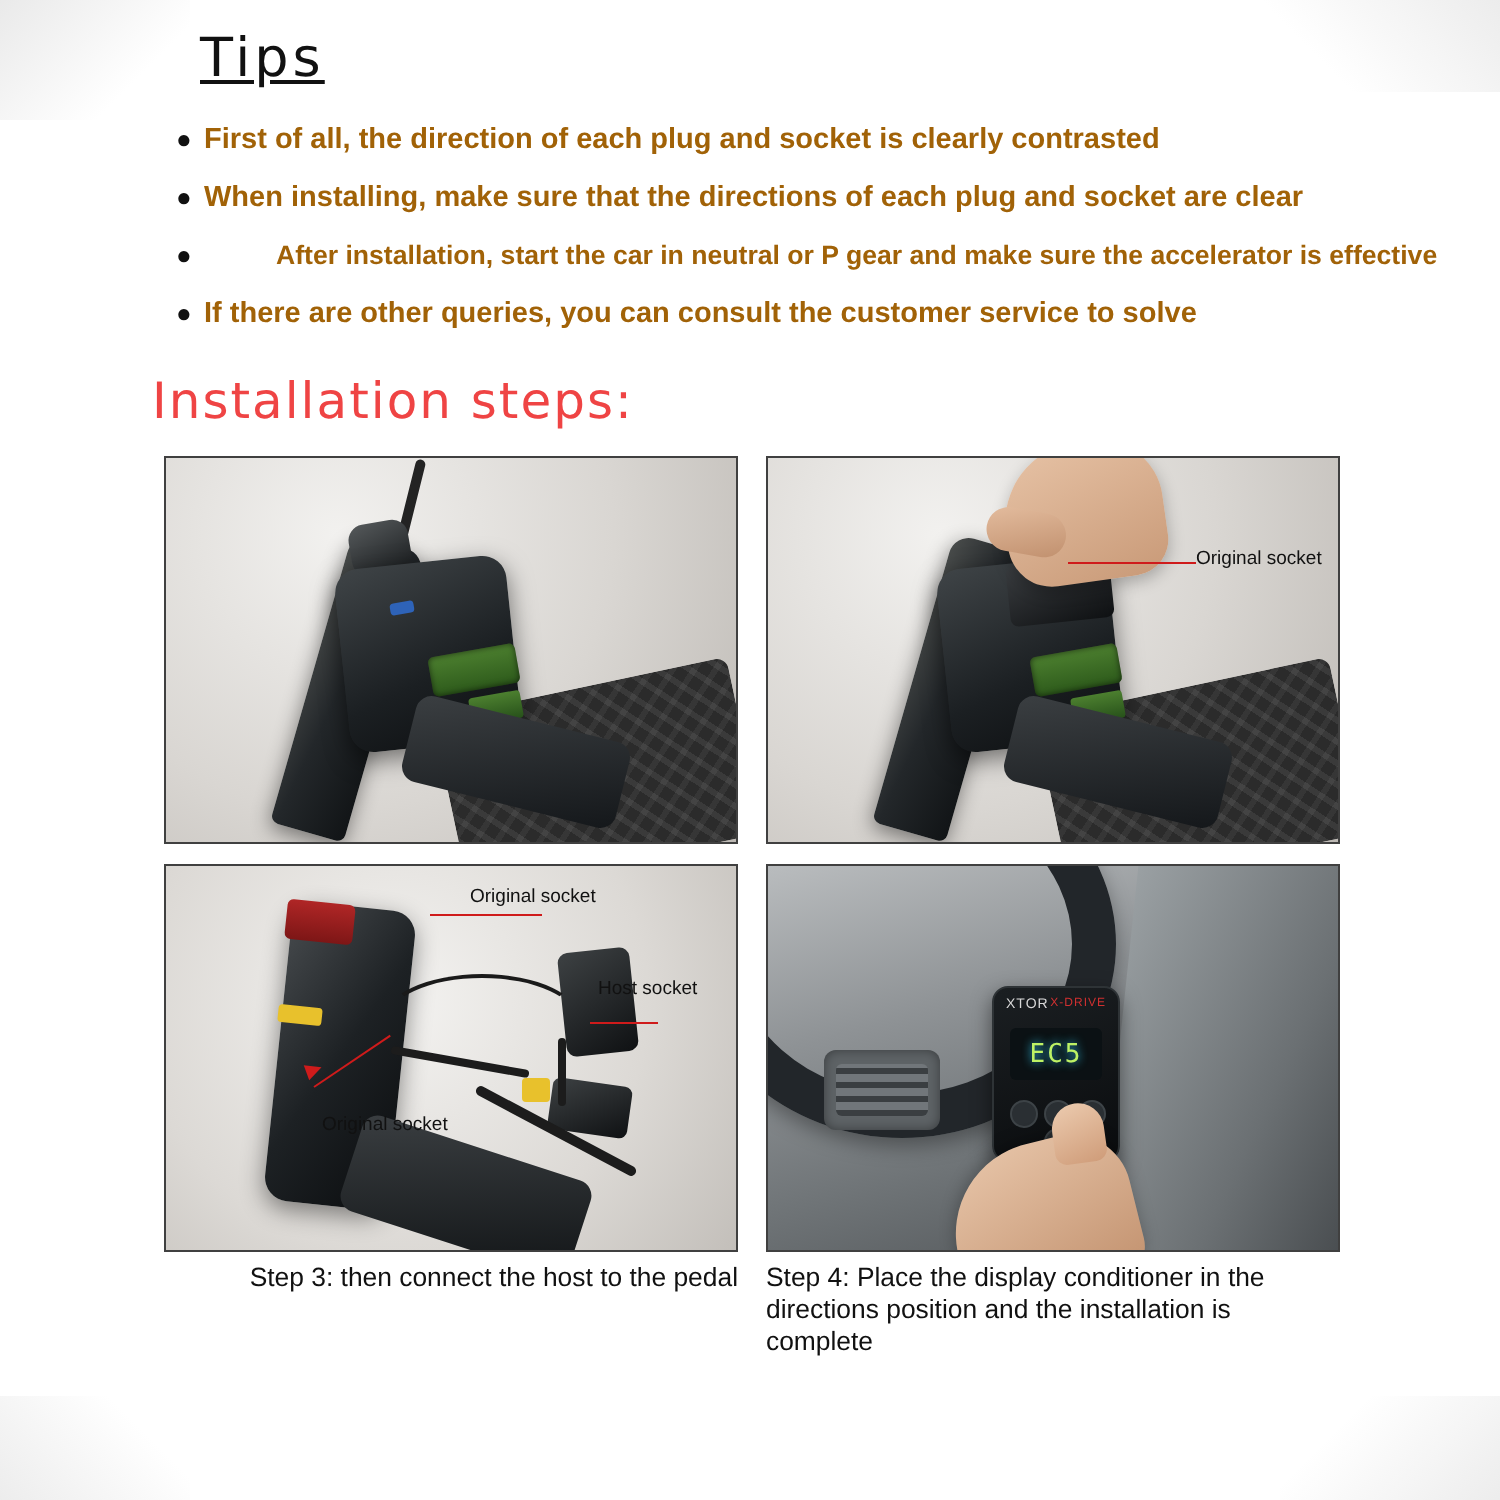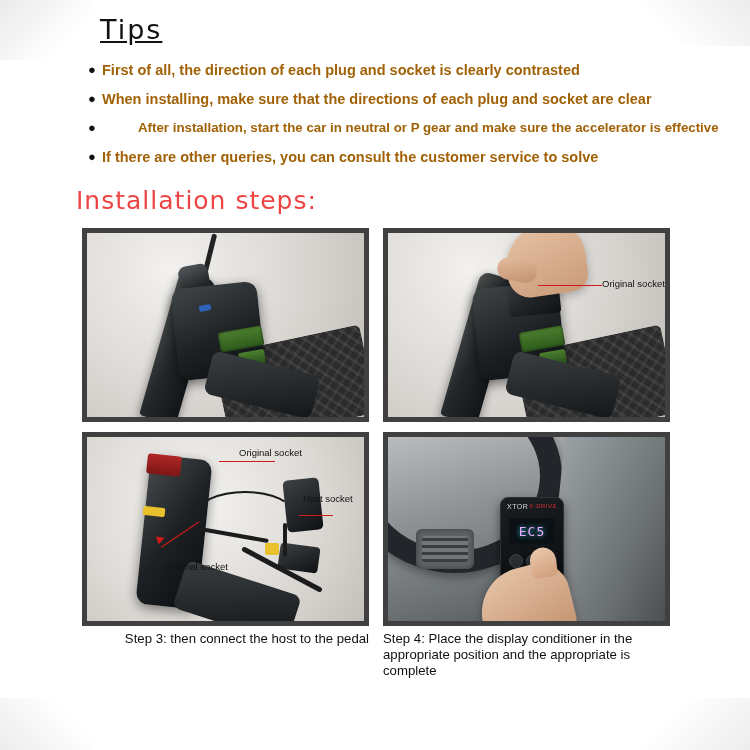--- a/index.html
+++ b/index.html
@@ -116,21 +116,21 @@
   .row {
     display: flex;
     justify-content: space-between;
   }
   .cell {
     width: 287px;
   }
   .photo {
     width: 287px;
     height: 194px;
-    border: 5px solid #404040;
+    border: 1px solid #404040;
     box-sizing: border-box;
     position: relative;
     overflow: hidden;
     background: #e8e6e4;
   }
   .caption {
     font-size: 13.2px;
     line-height: 16px;
     color: #111;
     margin-top: 5px;
@@ -463,21 +463,21 @@
     top: 20px;
     width: 46px;
     height: 26px;
     background: #0b1114;
     border-radius: 3px;
     display: flex;
     align-items: center;
     justify-content: center;
   }
   .p4-screen span {
-    color: #f0abfc;
+    color: #bef264;
     font-family: "DejaVu Sans Mono", monospace;
     font-size: 13px;
     letter-spacing: 1px;
     text-shadow: 0 0 5px #35d6ff;
   }
   .p4-btn {
     position: absolute;
     width: 12px;
     height: 12px;
     background: #2a2f33;
@@ -626,21 +626,21 @@
             <div class="p4-btn" style="left:25px; top:56px;"></div>
             <div class="p4-btn" style="left:42px; top:56px;"></div>
             <div class="p4-btn" style="left:25px; top:70px;"></div>
           </div>
           <div class="p4-hand">
             <div class="p4-finger"></div>
           </div>
         </div>
         <div class="caption">
           <span>Step 4: Place the display conditioner in</span>
-          <span>the appropriate position and the appropriate</span>
+          <span>the directions position and the installation</span>
           <span>is complete</span>
         </div>
       </div>
 
     </div>
 
   </div>
 </div>
 
 </body></html>

